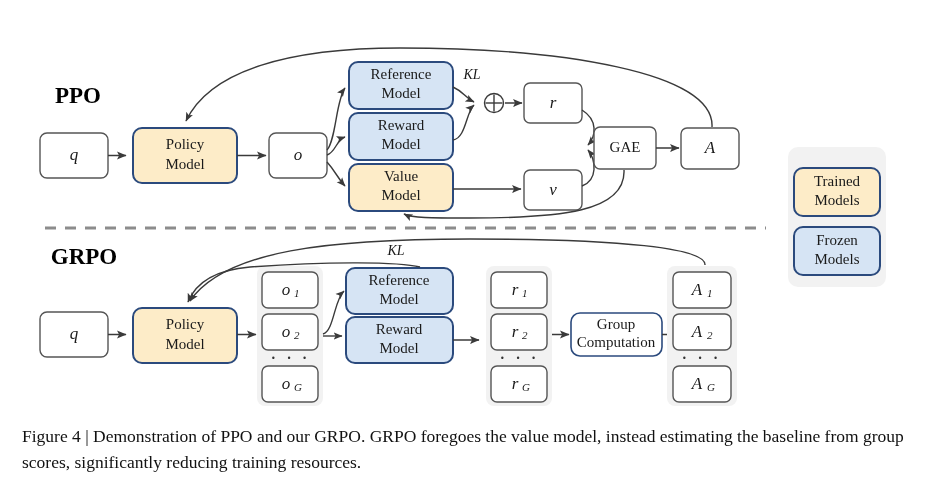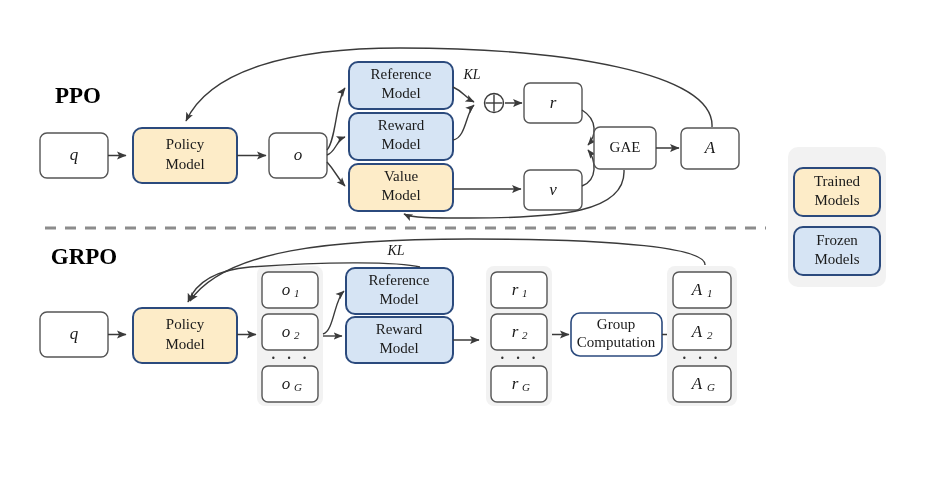--- a/index.html
+++ b/index.html
@@ -225,14 +225,18 @@
         <text class="boxlabel" x="837" y="202">Models</text>
       </g>
       <g>
         <rect x="794" y="227" width="86" height="48" rx="9" ry="9" fill="#d6e4f4" stroke="#2b4a7d" stroke-width="2"></rect>
         <text class="boxlabel" x="837" y="242">Frozen</text>
         <text class="boxlabel" x="837" y="261">Models</text>
       </g>
     </g>
   </svg>
 
+  <div class="caption">
+    <span>Figure 4 | Demonstration of PPO and our GRPO. GRPO foregoes the value model, instead</span>
+    <span>estimating the baseline from group scores, significantly reducing training resources.</span>
+  </div>
 
 </div>
 
 </body></html>

